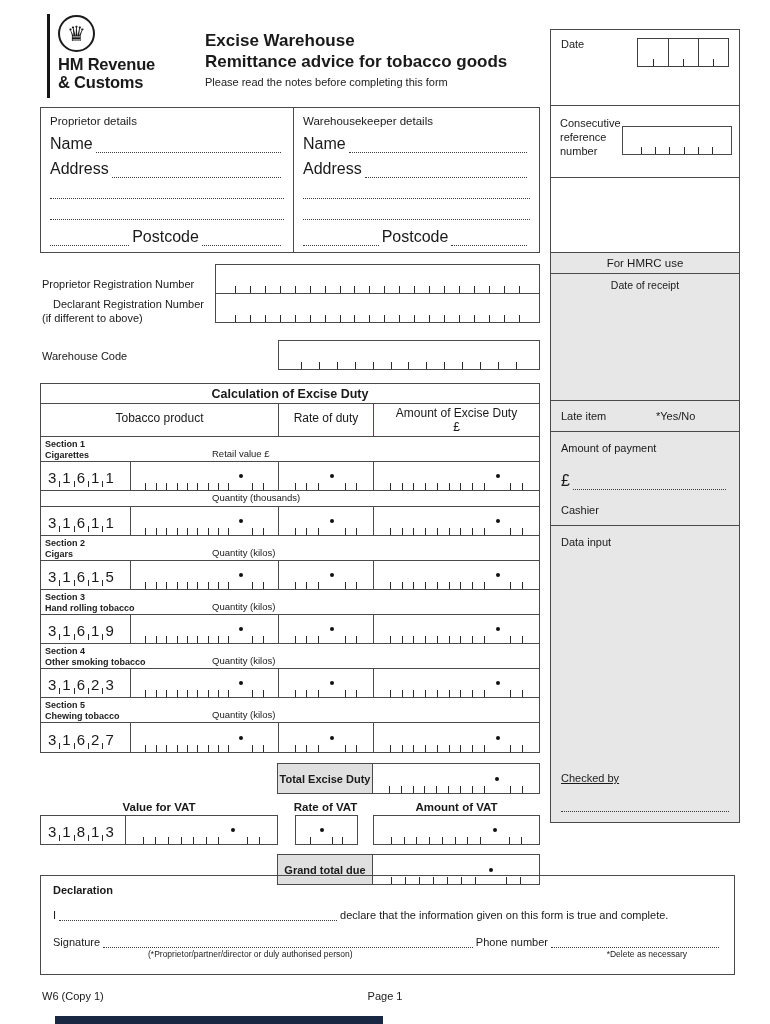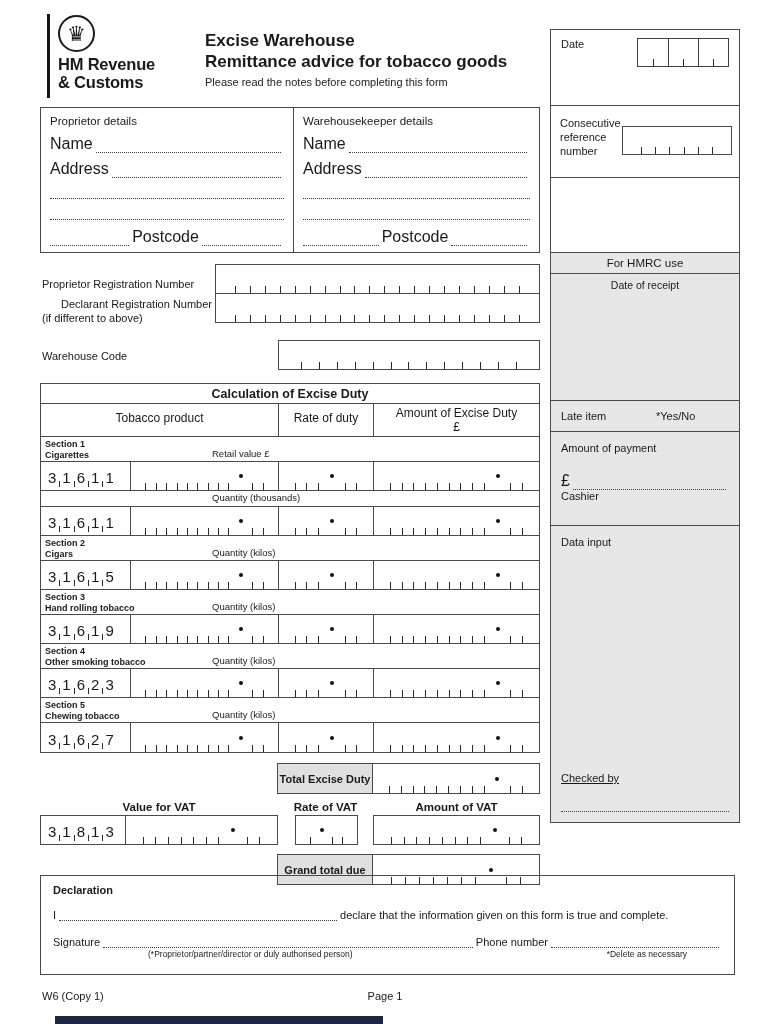--- a/index.html
+++ b/index.html
@@ -143,21 +143,21 @@
     <div class="rbox shade" style="height:32px;">
       <span class="lbl" style="position:absolute; left:10px; top:9px;">Late item</span>
       <span class="lbl" style="position:absolute; left:105px; top:9px;">*Yes/No</span>
     </div>
     <div class="rbox shade" style="height:95px; padding:10px 10px 8px;">
       <div class="lbl">Amount of payment</div>
       <div class="prow" style="margin-top:18px;">
         <span>£</span>
         <span class="dots"></span>
       </div>
-      <div class="lbl" style="">Cashier</div>
+      <div class="lbl" style="margin-top:14px;">Cashier</div>
       <div class="prow" style="margin-top:20px;">
         <span class="dots" style="margin:0;"></span>
       </div>
     </div>
     <div class="rbox shade" style="height:298px; padding:10px 10px 8px;">
       <div class="lbl">Data input</div>
       <div class="lbl" style="position:absolute; left:10px; bottom:38px;text-decoration:underline;">Checked by</div>
       <div class="dots" style="position:absolute; left:10px; right:10px; bottom:10px; margin:0;"></div>
     </div>
   </div>
@@ -226,21 +226,21 @@
         <i class="tick"></i>
         <i class="tick"></i>
         <i class="tick"></i>
         <i class="tick"></i>
         <i class="tick"></i>
         <i class="tick"></i>
         <i class="tick"></i>
         <i class="tick"></i>
         <i class="tick"></i>
       </div>
-    <span class="lbl" style="left:10px; top:40px;padding-left:11px;">Declarant Registration Number</span>
+    <span class="lbl" style="left:2px; top:40px;padding-left:11px;">Declarant Registration Number</span>
     <span class="lbl" style="left:2px; top:54px;">(if different to above)</span>
     <div class="fieldbox" style="position:absolute; left:175px; top:35px; width:325px; height:30px;">
         <i class="tick"></i>
         <i class="tick"></i>
         <i class="tick"></i>
         <i class="tick"></i>
         <i class="tick"></i>
         <i class="tick"></i>
         <i class="tick"></i>
         <i class="tick"></i>

